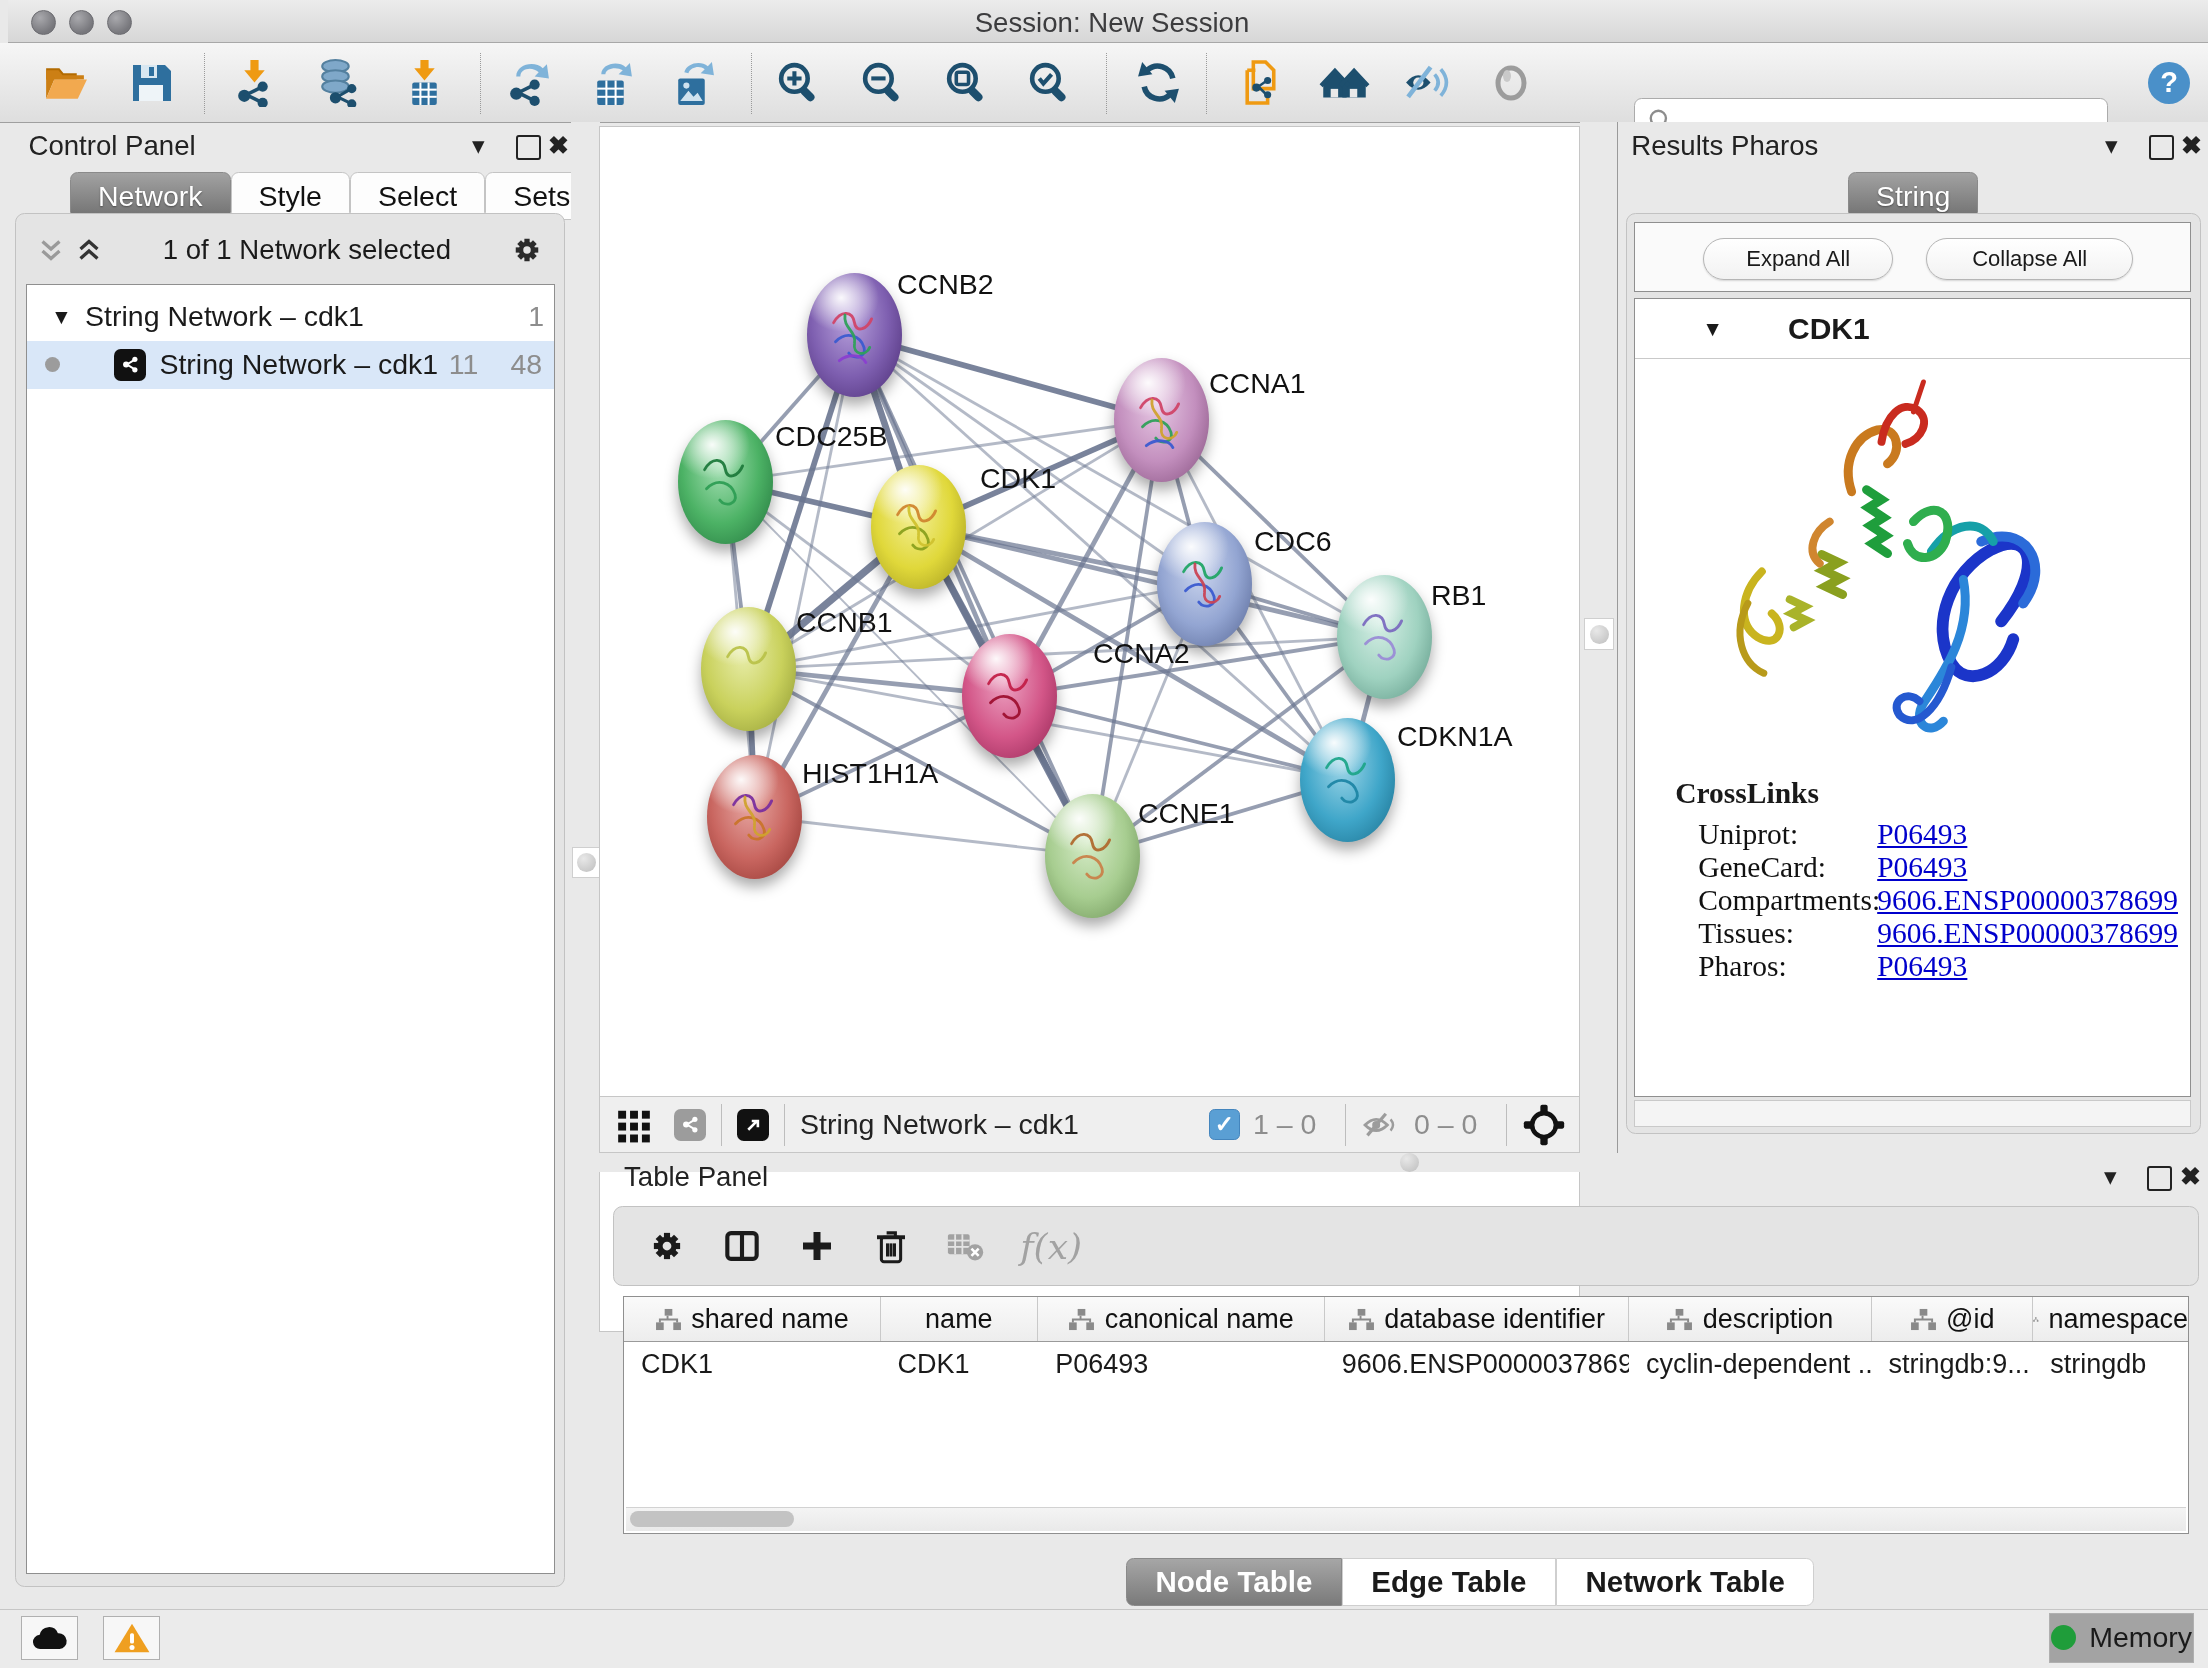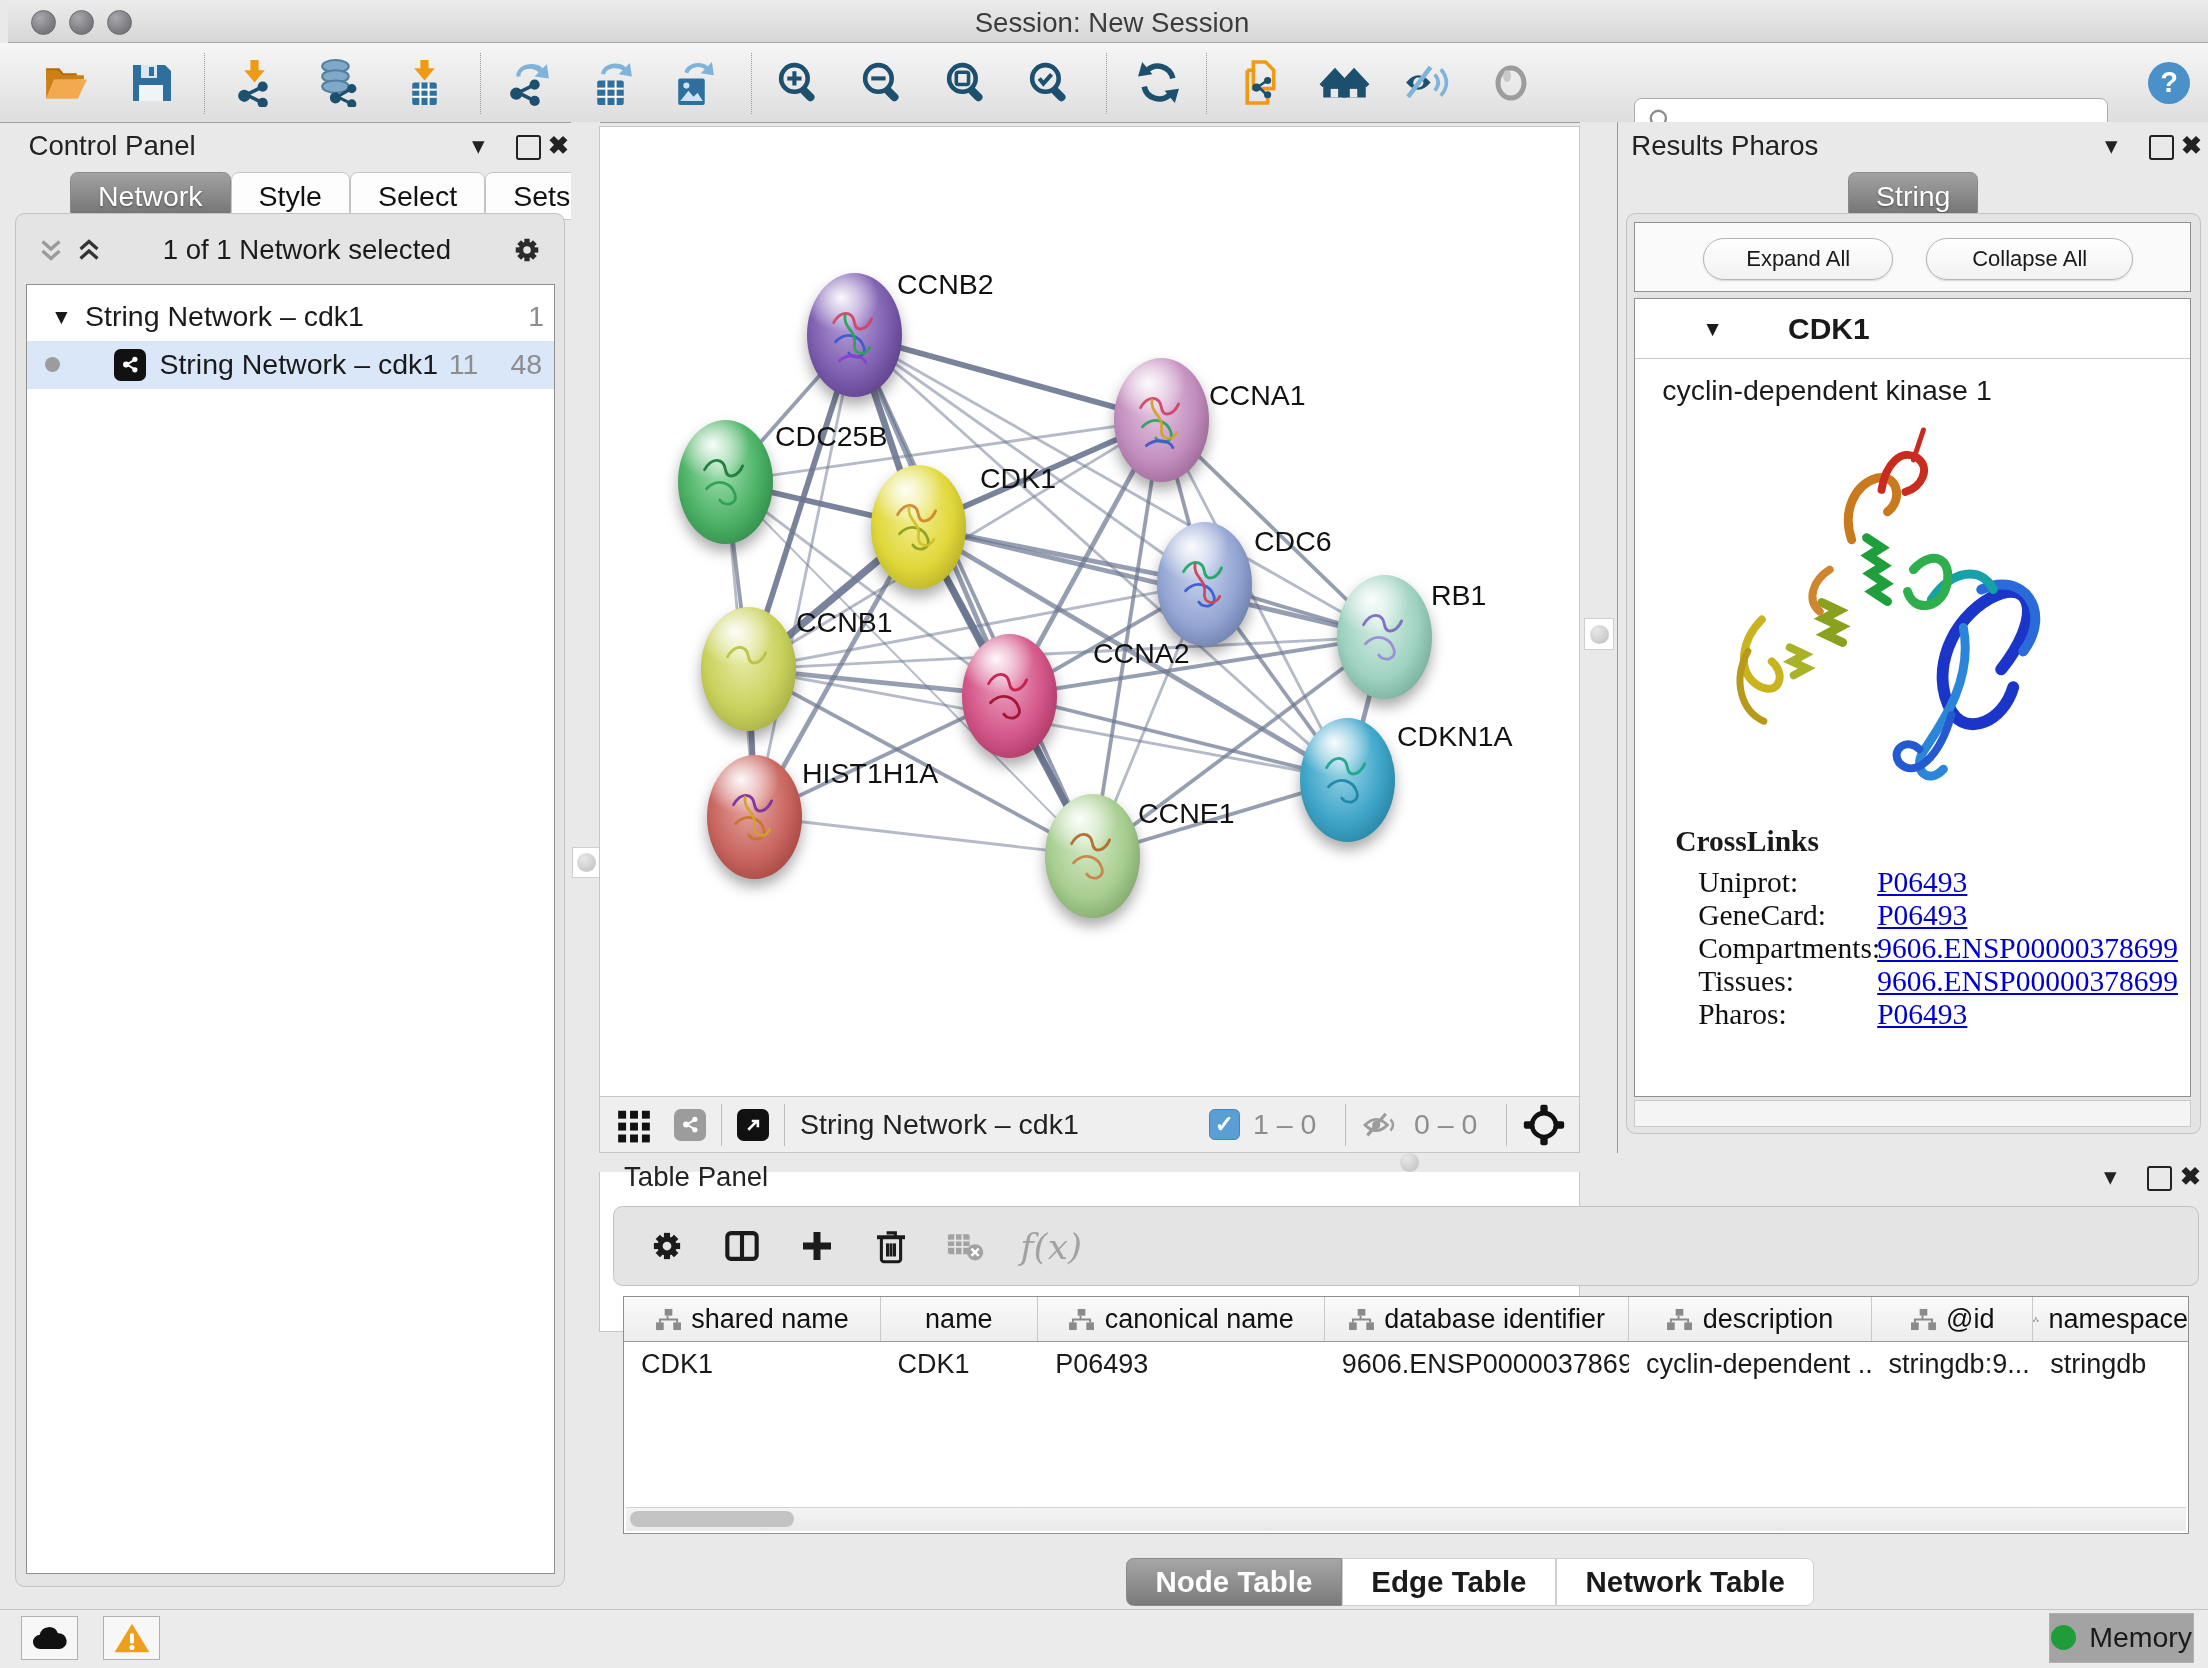--- a/index.html
+++ b/index.html
@@ -409,21 +409,21 @@
       </div>
       <div class="pnode-label" style="left: 297px; top: 141px;">CCNB2</div>
       <div class="pnode" style="left: 514px; top: 231px; background: radial-gradient(55% 38% at 36% 20%, rgba(255, 255, 255, 0.95), rgba(255, 255, 255, 0) 72%), radial-gradient(at 45% 38%, rgb(231, 201, 228) 0%, rgb(195, 143, 190) 52%, rgb(126, 74, 120) 100%);">
         <svg viewBox="0 0 100 130" width="95" height="124">
           <path d="M28,52 C36,38 48,40 50,52 C52,64 64,58 68,48" fill="none" stroke="#d04468" stroke-width="3" stroke-linecap="round" opacity="0.95"></path>
           <path d="M30,72 C42,60 56,66 60,78 C63,88 50,92 44,84" fill="none" stroke="#2fa05a" stroke-width="3" stroke-linecap="round" opacity="0.95"></path>
           <path d="M40,44 C38,58 52,60 50,74 C48,86 62,88 66,78" fill="none" stroke="#d0a22f" stroke-width="3" stroke-linecap="round" opacity="0.95"></path>
           <path d="M34,92 C44,84 58,86 62,94" fill="none" stroke="#3b5bd0" stroke-width="3" stroke-linecap="round" opacity="0.95"></path>
         </svg>
       </div>
-      <div class="pnode-label" style="left: 609px; top: 252px;">CCNA1</div>
+      <div class="pnode-label" style="left: 609px; top: 240px;">CCNA1</div>
       <div class="pnode" style="left: 78px; top: 293px; background: radial-gradient(55% 38% at 36% 20%, rgba(255, 255, 255, 0.95), rgba(255, 255, 255, 0) 72%), radial-gradient(at 45% 38%, rgb(165, 224, 180) 0%, rgb(76, 178, 101) 52%, rgb(30, 110, 56) 100%);">
         <svg viewBox="0 0 100 130" width="95" height="124">
           <path d="M28,52 C36,38 48,40 50,52 C52,64 64,58 68,48" fill="none" stroke="#1f7a3c" stroke-width="3" stroke-linecap="round" opacity="0.95"></path>
           <path d="M30,72 C42,60 56,66 60,78 C63,88 50,92 44,84" fill="none" stroke="#2e9e54" stroke-width="3" stroke-linecap="round" opacity="0.95"></path>
         </svg>
       </div>
       <div class="pnode-label" style="left: 175px; top: 293px;">CDC25B</div>
       <div class="pnode" style="left: 271px; top: 338px; background: radial-gradient(55% 38% at 36% 20%, rgba(255, 255, 255, 0.95), rgba(255, 255, 255, 0) 72%), radial-gradient(at 45% 38%, rgb(244, 240, 154) 0%, rgb(224, 216, 58) 52%, rgb(154, 146, 26) 100%);">
         <svg viewBox="0 0 100 130" width="95" height="124">
           <path d="M28,52 C36,38 48,40 50,52 C52,64 64,58 68,48" fill="none" stroke="#d0862f" stroke-width="3" stroke-linecap="round" opacity="0.95"></path>
@@ -561,21 +561,20 @@
   <div class="abs card" style="left:7.6px;top:91px;width:573px;height:919px">
     <div class="abs whitebox" style="left:7.6px;top:7.6px;width:555px;height:68px;background:#fafafa">
       <div class="btn abs" style="left:68px;top:15px;width:188px;height:40px">Expand All</div>
       <div class="btn abs" style="left:291px;top:15px;width:205px;height:40px">Collapse All</div>
     </div>
     <div class="abs whitebox" style="left:7.6px;top:84px;width:555px;height:797px;overflow:hidden">
       <div style="height:59px;display:flex;align-items:center;border-bottom:1px solid #c9c9c9">
         <span style="font-size:21px;margin-left:67px">▼</span>
         <span style="font-size:30px;font-weight:bold;margin-left:65px">CDK1</span>
       </div>
-      <div style="font-size:28.5px;margin:15px 0 0 27px">cyclin-dependent kinase 1</div>
 
       <svg width="399" height="399" viewBox="0 0 380 400" style="margin:13.3px 0 0 57px">
         <g fill="none" stroke-linecap="round">
           <path d="M300,250 C340,200 334,156 290,178 C250,200 228,252 250,292 C266,318 302,302 312,268" stroke="#1b35c9" stroke-width="12"></path>
           <path d="M322,232 C352,192 322,150 280,170" stroke="#2b6bd9" stroke-width="10"></path>
           <path d="M262,208 C272,260 242,302 222,332 C210,352 228,366 242,350" stroke="#2b86d9" stroke-width="9"></path>
           <path d="M250,296 C238,338 214,360 198,344 C188,330 206,318 218,330" stroke="#2559d0" stroke-width="8"></path>
           <path d="M230,180 C250,150 280,146 292,170" stroke="#16a0a8" stroke-width="9"></path>
           <path d="M165,118 l15,10 -13,8 15,10 -13,8 15,10 -13,8 15,10" stroke="#1f9e3c" stroke-width="9"></path>
           <path d="M212,150 C232,128 254,140 244,170 C236,190 212,192 206,172" stroke="#2fae4e" stroke-width="9"></path>

